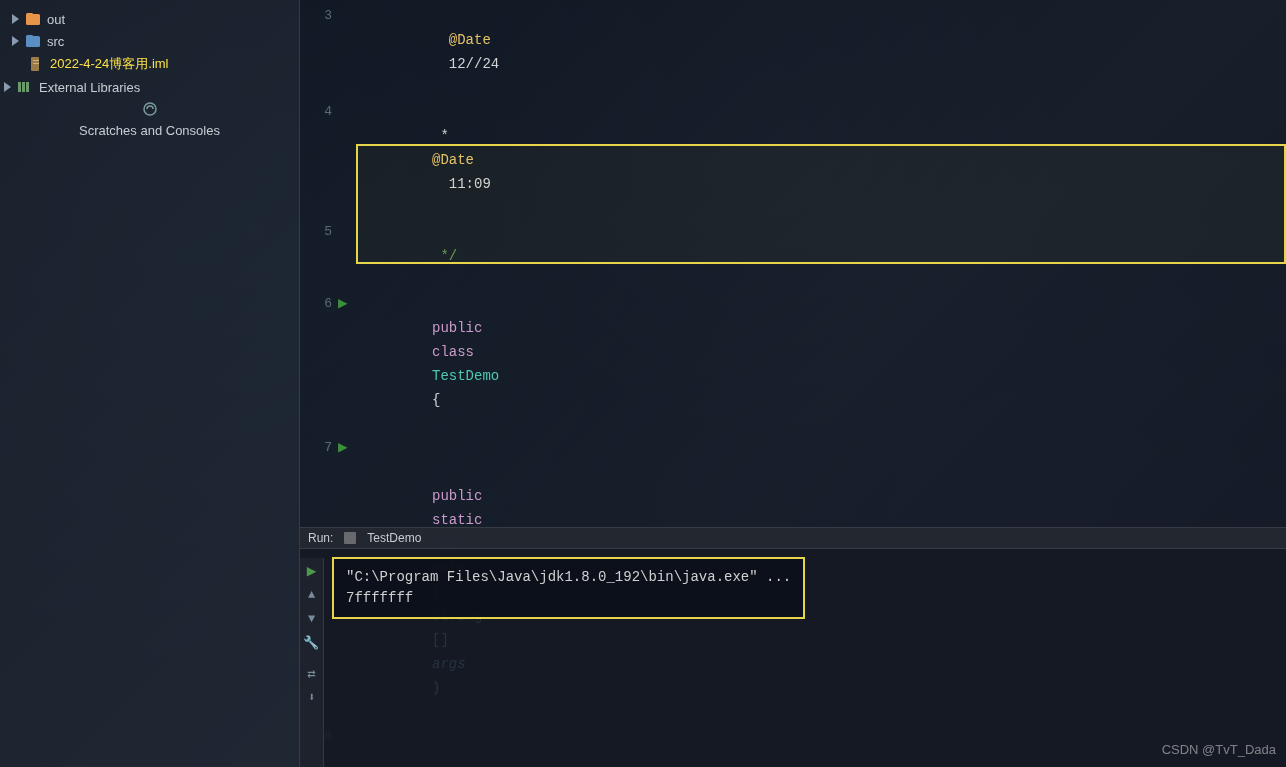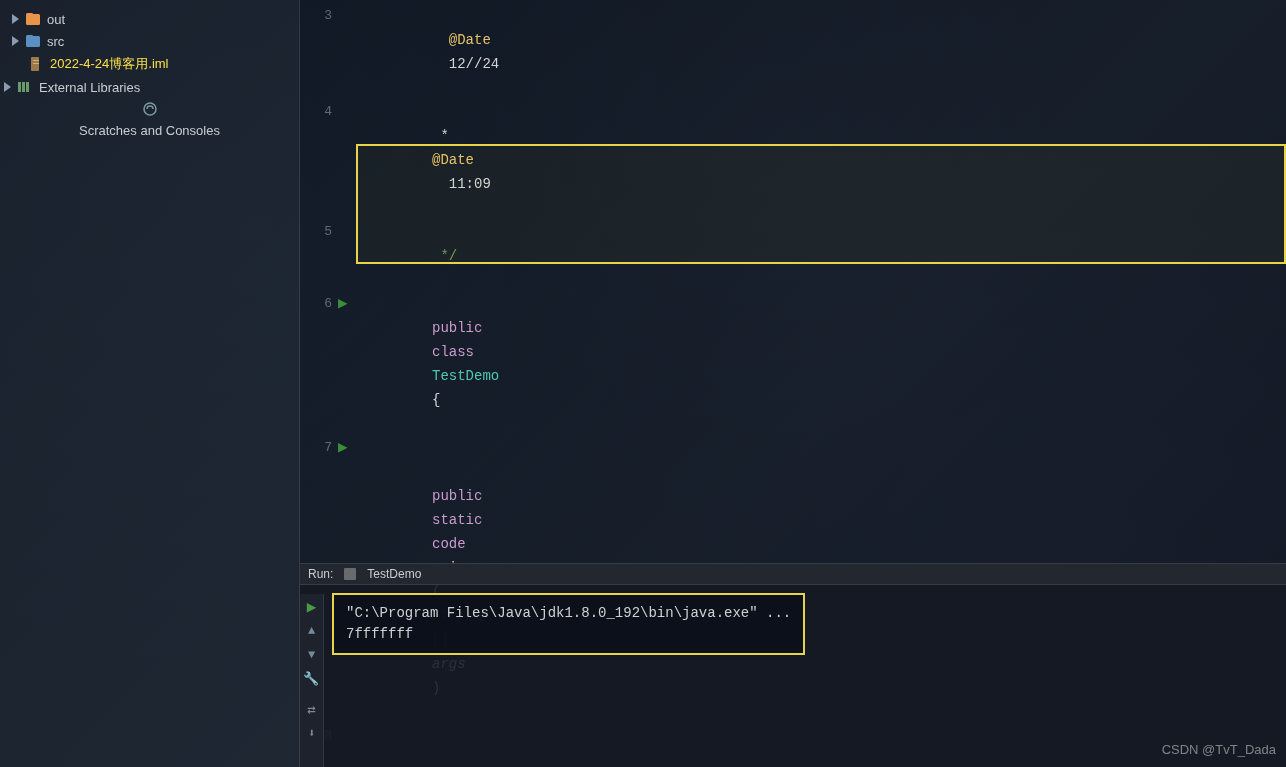--- a/index.html
+++ b/index.html
@@ -171,21 +171,21 @@
       padding: 4px 8px;
       font-family: 'Courier New', Courier, monospace;
     }
 
     
     .bottom-panel {
       position: absolute;
       bottom: 0;
       left: 300px;
       right: 0;
-      height: 204px;
+      height: 240px;
       background: rgba(20, 25, 35, 0.88);
       border-top: 1px solid rgba(255,255,255,0.15);
       z-index: 10;
     }
 
     .bottom-panel-header {
       display: flex;
       align-items: center;
       padding: 3px 8px;
       background: rgba(35, 40, 50, 0.95);

